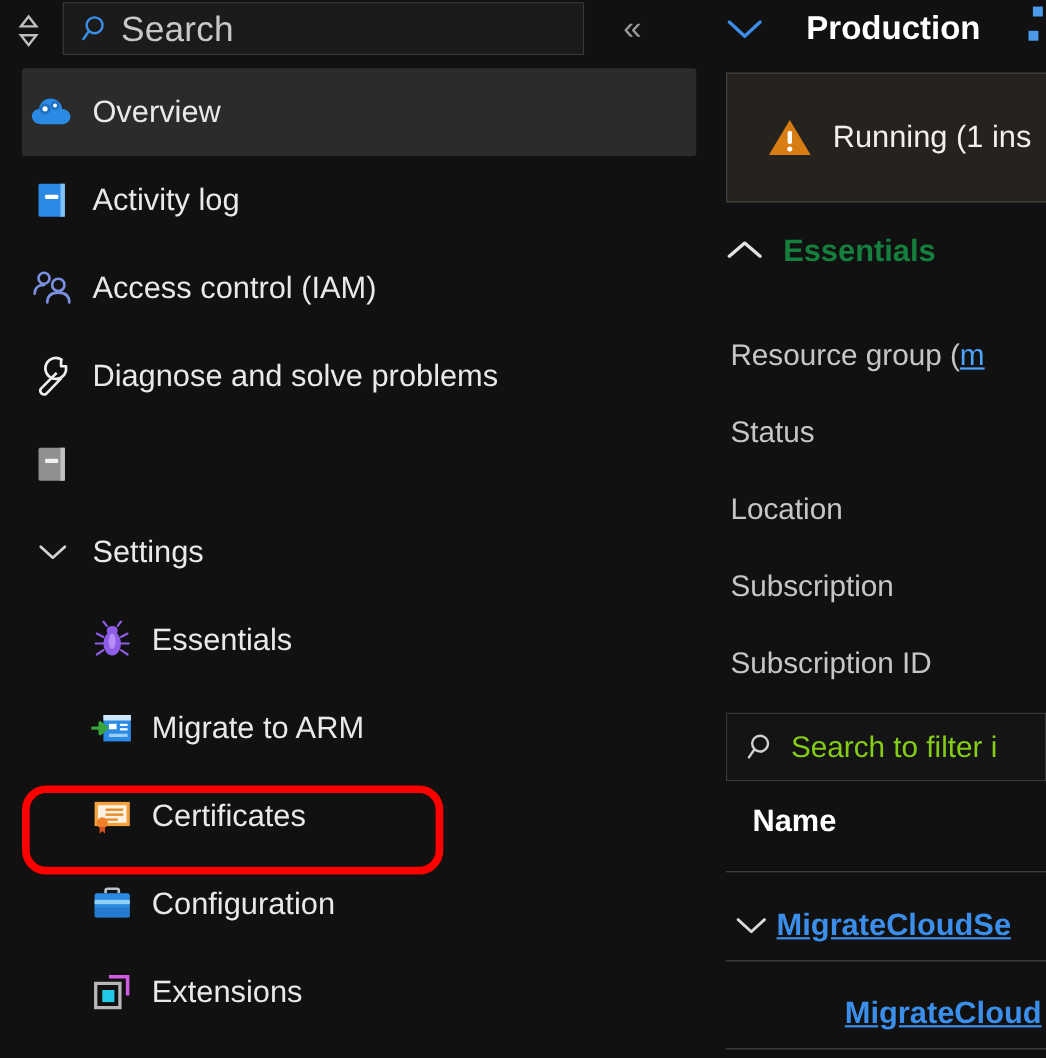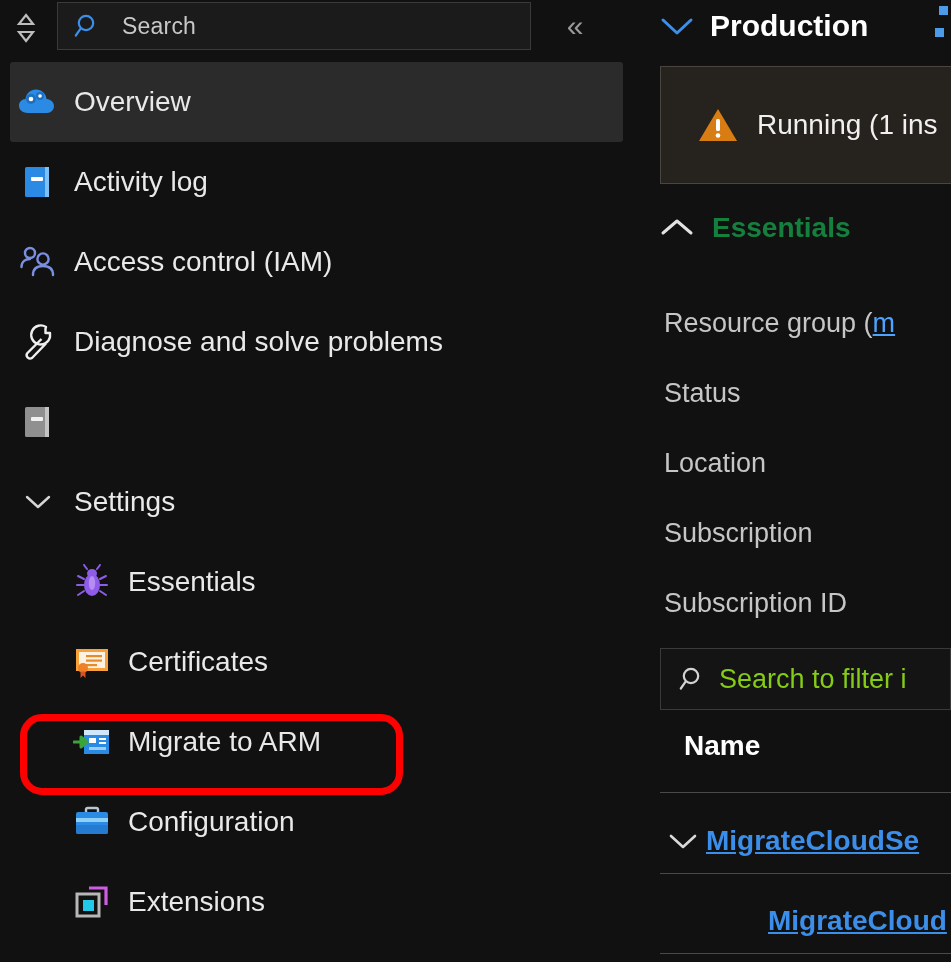--- a/index.html
+++ b/index.html
@@ -44,37 +44,37 @@
     left: 57px; top: 2px;
     width: 474px; height: 48px;
     background: #1b1b1b;
     border: 1px solid #3a3a3a;
     box-sizing: border-box;
     display: flex;
     align-items: center;
   }
   .search-icon { margin-left: 16px; display:flex; align-items:center;}
   .search-text {
-    margin-left: 20px;
+    margin-left: 8px;
     color: #c8c8c8;
-    font-size: 23px;
+    font-size: 32px;
     letter-spacing: .2px;
   }
   .collapse-icon {
     position: absolute;
     left: 555px; top: 6px;
     width: 40px; height: 40px;
     color: #9a9a9a;
     font-size: 30px;
     display:flex; align-items:center; justify-content:center;
     line-height: 1;
   }
 
   
-  .nav { position: absolute; left: 10px; top: 62px; width: 640px; }
+  .nav { position: absolute; left: 0; top: 62px; width: 640px; padding-left: 20px; }
   .nav-row {
     position: relative;
     height: 80px;
     display: flex;
     align-items: center;
     padding-left: 6px;
     box-sizing: border-box;
   }
   .nav-row.selected {
     background: #2b2b2b;
@@ -127,20 +127,21 @@
     height: 962px;
     background: #111111;
     overflow: hidden;
   }
   .rp-title-row {
     position: absolute;
     left: 20px; top: 0;
     height: 52px;
     display: flex;
     align-items: center;
+    gap: 23px;
   }
   .rp-title-chevron { color: #3b8eea; font-size: 26px; display:flex; align-items:center; }
   .rp-title {
     margin-left: 16px;
     color: #ffffff;
     font-size: 30px;
     font-weight: bold;
     white-space: nowrap;
   }
   .rp-corner-bits {
@@ -355,55 +356,55 @@
         <span class="nav-icon small">
           <svg width="34" height="36" viewBox="0 0 34 36">
             <ellipse cx="17" cy="21" rx="8" ry="11" fill="#8f5ce8"></ellipse>
             <ellipse cx="17" cy="9.5" rx="5" ry="4.5" fill="#8f5ce8"></ellipse>
             <path d="M12 5 L9 1 M22 5 L25 1" stroke="#8f5ce8" stroke-width="2" stroke-linecap="round"></path>
             <path d="M9 15 L3 12 M9 21 L2 21 M9 27 L3 31 M25 15 L31 12 M25 21 L32 21 M25 27 L31 31" stroke="#8f5ce8" stroke-width="2" stroke-linecap="round"></path>
             <ellipse cx="17" cy="19" rx="3.2" ry="7" fill="#b68cf5"></ellipse>
           </svg>
         </span>
         <span class="nav-label">Essentials</span>
+      </div>
+
+      <div class="nav-row sub">
+        <span class="nav-icon small">
+          <svg width="38" height="34" viewBox="0 0 38 34">
+            <rect x="11" y="5" width="25" height="24" fill="#2a8ae4"></rect>
+            <rect x="11" y="5" width="25" height="5" fill="#cfe7fb"></rect>
+            <rect x="16" y="13" width="7" height="5" fill="#ffffff"></rect>
+            <rect x="26" y="13" width="7" height="2" fill="#ffffff"></rect>
+            <rect x="26" y="17" width="7" height="2" fill="#ffffff"></rect>
+            <rect x="16" y="22" width="17" height="3" fill="#9ccdf5"></rect>
+            <path d="M1 17 L12 17 M8 12 L14 17 L8 22 Z" stroke="#3aa33a" stroke-width="3" fill="#3aa33a" stroke-linecap="round" stroke-linejoin="round"></path>
+          </svg>
+        </span>
+        <span class="nav-label">Migrate to ARM</span>
       </div>
 
       <div class="nav-row sub">
         <span class="nav-icon small">
           <svg width="38" height="34" viewBox="0 0 38 34">
             <rect x="3" y="4" width="32" height="22" fill="#f7a13a"></rect>
             <rect x="6" y="7" width="26" height="16" fill="#fdf2e2"></rect>
             <rect x="13" y="10" width="16" height="2.2" fill="#e58b2c"></rect>
             <rect x="13" y="14.5" width="16" height="2.2" fill="#e58b2c"></rect>
             <rect x="13" y="19" width="11" height="2.2" fill="#e58b2c"></rect>
             <circle cx="10" cy="23" r="5" fill="#f07f2a"></circle>
             <path d="M7.5 26.5 L7.5 33 L10 30.5 L12.5 33 L12.5 26.5 Z" fill="#d9541f"></path>
           </svg>
         </span>
         <span class="nav-label">Certificates</span>
       </div>
 
       <div class="nav-row sub">
         <span class="nav-icon small">
           <svg width="38" height="34" viewBox="0 0 38 34">
-            <rect x="11" y="5" width="25" height="24" fill="#2a8ae4"></rect>
-            <rect x="11" y="5" width="25" height="5" fill="#cfe7fb"></rect>
-            <rect x="16" y="13" width="7" height="5" fill="#ffffff"></rect>
-            <rect x="26" y="13" width="7" height="2" fill="#ffffff"></rect>
-            <rect x="26" y="17" width="7" height="2" fill="#ffffff"></rect>
-            <rect x="16" y="22" width="17" height="3" fill="#9ccdf5"></rect>
-            <path d="M1 17 L12 17 M8 12 L14 17 L8 22 Z" stroke="#3aa33a" stroke-width="3" fill="#3aa33a" stroke-linecap="round" stroke-linejoin="round"></path>
-          </svg>
-        </span>
-        <span class="nav-label">Migrate to ARM</span>
-      </div>
-
-      <div class="nav-row sub">
-        <span class="nav-icon small">
-          <svg width="38" height="34" viewBox="0 0 38 34">
             <path d="M13 7 L13 4.5 A1.6 1.6 0 0 1 14.6 3 L23.4 3 A1.6 1.6 0 0 1 25 4.5 L25 7" fill="none" stroke="#b9c4cc" stroke-width="2.4"></path>
             <rect x="3" y="7" width="32" height="22" rx="2" fill="#2a8ae4"></rect>
             <rect x="3" y="13" width="32" height="4" fill="#8fd0f7"></rect>
             <rect x="3" y="20" width="32" height="9" fill="#1f6fbf" opacity="0.55"></rect>
           </svg>
         </span>
         <span class="nav-label">Configuration</span>
       </div>
 
       <div class="nav-row sub">

